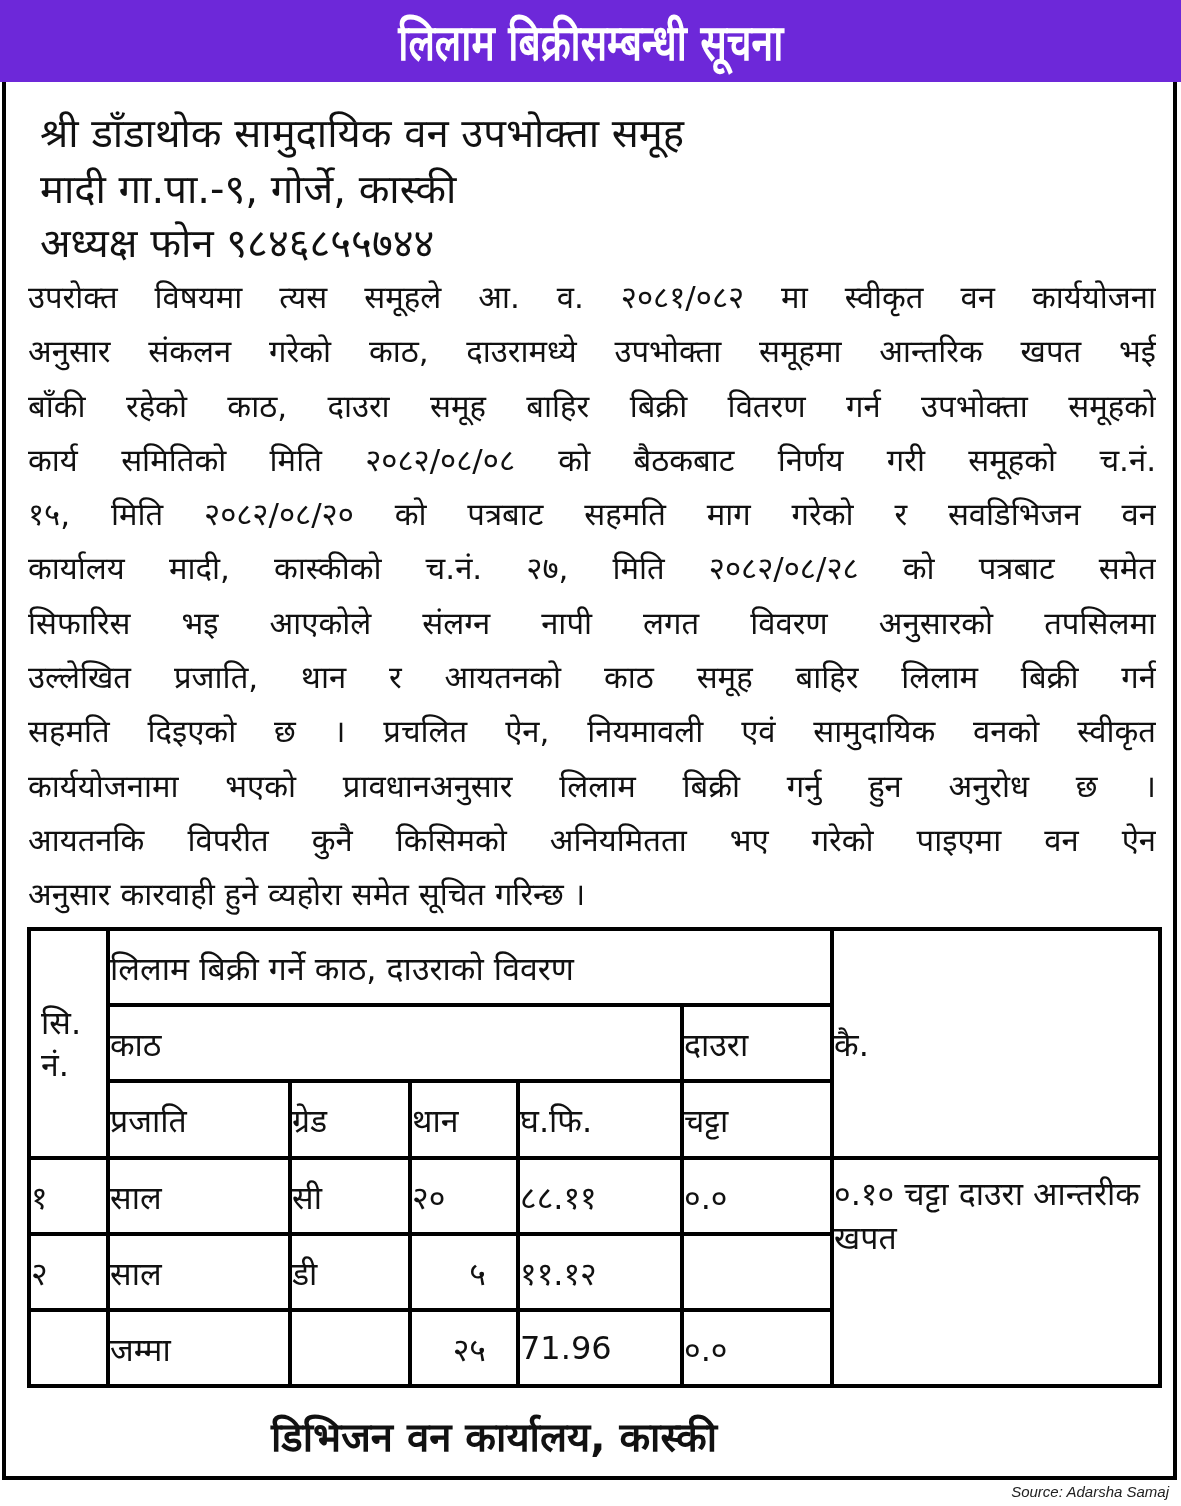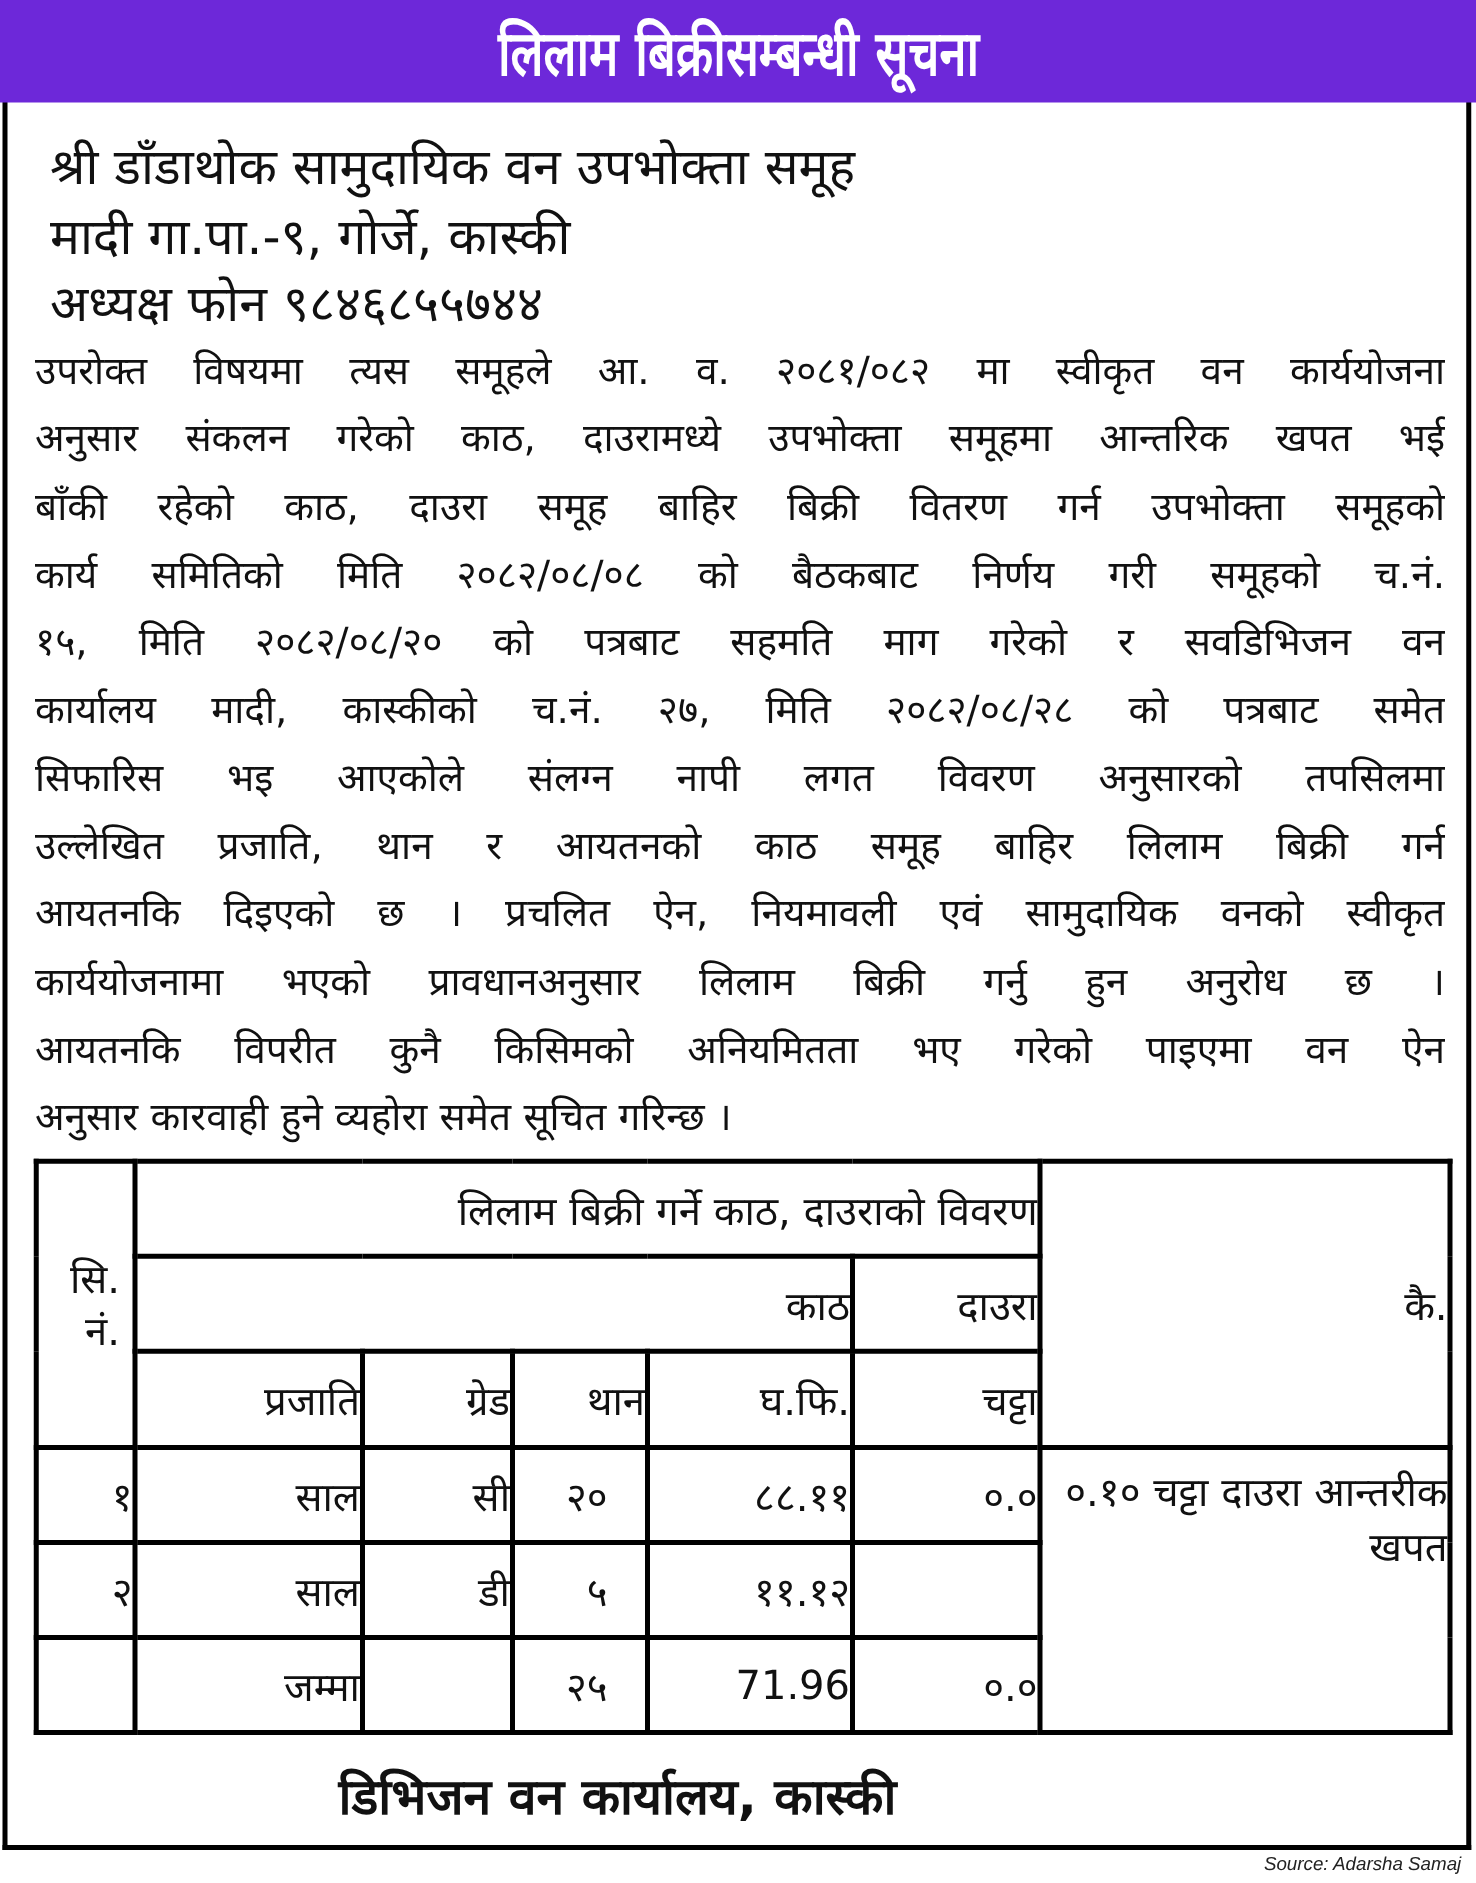--- a/index.html
+++ b/index.html
@@ -38,21 +38,21 @@
       white-space: nowrap; text-align: justify; text-align-last: justify;
       overflow: hidden;
     }
     .body-line.last { text-align-last: left; }
 
     table.lot {
       position: absolute; left: 27px; top: 927px; width: 1131px; height: 460px;
       border-collapse: collapse; table-layout: fixed;
     }
     table.lot td, table.lot th {
-      border: 4px solid #000; text-align: right; vertical-align: middle;
+      border: 4px solid #000; text-align: left; vertical-align: middle;
       font-weight: normal; font-size: 32px; color: #111;
       overflow: hidden; white-space: nowrap;
     }
     table.lot .remarks-note { white-space: normal; line-height: 44px; vertical-align: top; padding-top: 12px; }
     .rh-1 { height: 76px; }
     .rh-2 { height: 76px; }
     .rh-3 { height: 77px; }
     .rd { height: 76px; }
 
     .footer-office {
@@ -87,21 +87,21 @@
 
 <div class="body-text">
   <div class="body-line">उपरोक्त विषयमा त्यस समूहले आ. व. २०८१/०८२ मा स्वीकृत वन कार्ययोजना</div>
   <div class="body-line">अनुसार संकलन गरेको काठ, दाउरामध्ये उपभोक्ता समूहमा आन्तरिक खपत भई</div>
   <div class="body-line">बाँकी रहेको काठ, दाउरा समूह बाहिर बिक्री वितरण गर्न उपभोक्ता समूहको</div>
   <div class="body-line">कार्य समितिको मिति २०८२/०८/०८ को बैठकबाट निर्णय गरी समूहको च.नं.</div>
   <div class="body-line">१५, मिति २०८२/०८/२० को पत्रबाट सहमति माग गरेको र सवडिभिजन वन</div>
   <div class="body-line">कार्यालय मादी, कास्कीको च.नं. २७, मिति २०८२/०८/२८ को पत्रबाट समेत</div>
   <div class="body-line">सिफारिस भइ आएकोले संलग्न नापी लगत विवरण अनुसारको तपसिलमा</div>
   <div class="body-line">उल्लेखित प्रजाति, थान र आयतनको काठ समूह बाहिर लिलाम बिक्री गर्न</div>
-  <div class="body-line">आयतनकि दिइएको छ । प्रचलित ऐन, नियमावली एवं सामुदायिक वनको स्वीकृत</div>
+  <div class="body-line">सहमति दिइएको छ । प्रचलित ऐन, नियमावली एवं सामुदायिक वनको स्वीकृत</div>
   <div class="body-line">कार्ययोजनामा भएको प्रावधानअनुसार लिलाम बिक्री गर्नु हुन अनुरोध छ ।</div>
   <div class="body-line">आयतनकि विपरीत कुनै किसिमको अनियमितता भए गरेको पाइएमा वन ऐन</div>
   <div class="body-line last">अनुसार कारवाही हुने व्यहोरा समेत सूचित गरिन्छ ।</div>
 </div>
 
 <table class="lot">
   <colgroup>
     <col style="width:79px">
     <col style="width:182px">
     <col style="width:120px">
@@ -124,21 +124,21 @@
     <th>प्रजाति</th>
     <th>ग्रेड</th>
     <th>थान</th>
     <th>घ.फि.</th>
     <th>चट्टा</th>
   </tr>
   <tr class="rd">
     <td>१</td>
     <td>साल</td>
     <td>सी</td>
-    <td style="text-align:right; padding-right:30px;">२०</td>
+    <td style="text-align:left; padding-right:30px;">२०</td>
     <td>८८.११</td>
     <td>०.०</td>
     <td rowspan="3" class="remarks-note">०.१० चट्टा दाउरा आन्तरीक खपत</td>
   </tr>
   <tr class="rd">
     <td>२</td>
     <td>साल</td>
     <td>डी</td>
     <td style="text-align:right; padding-right:30px;">५</td>
     <td>११.१२</td>

